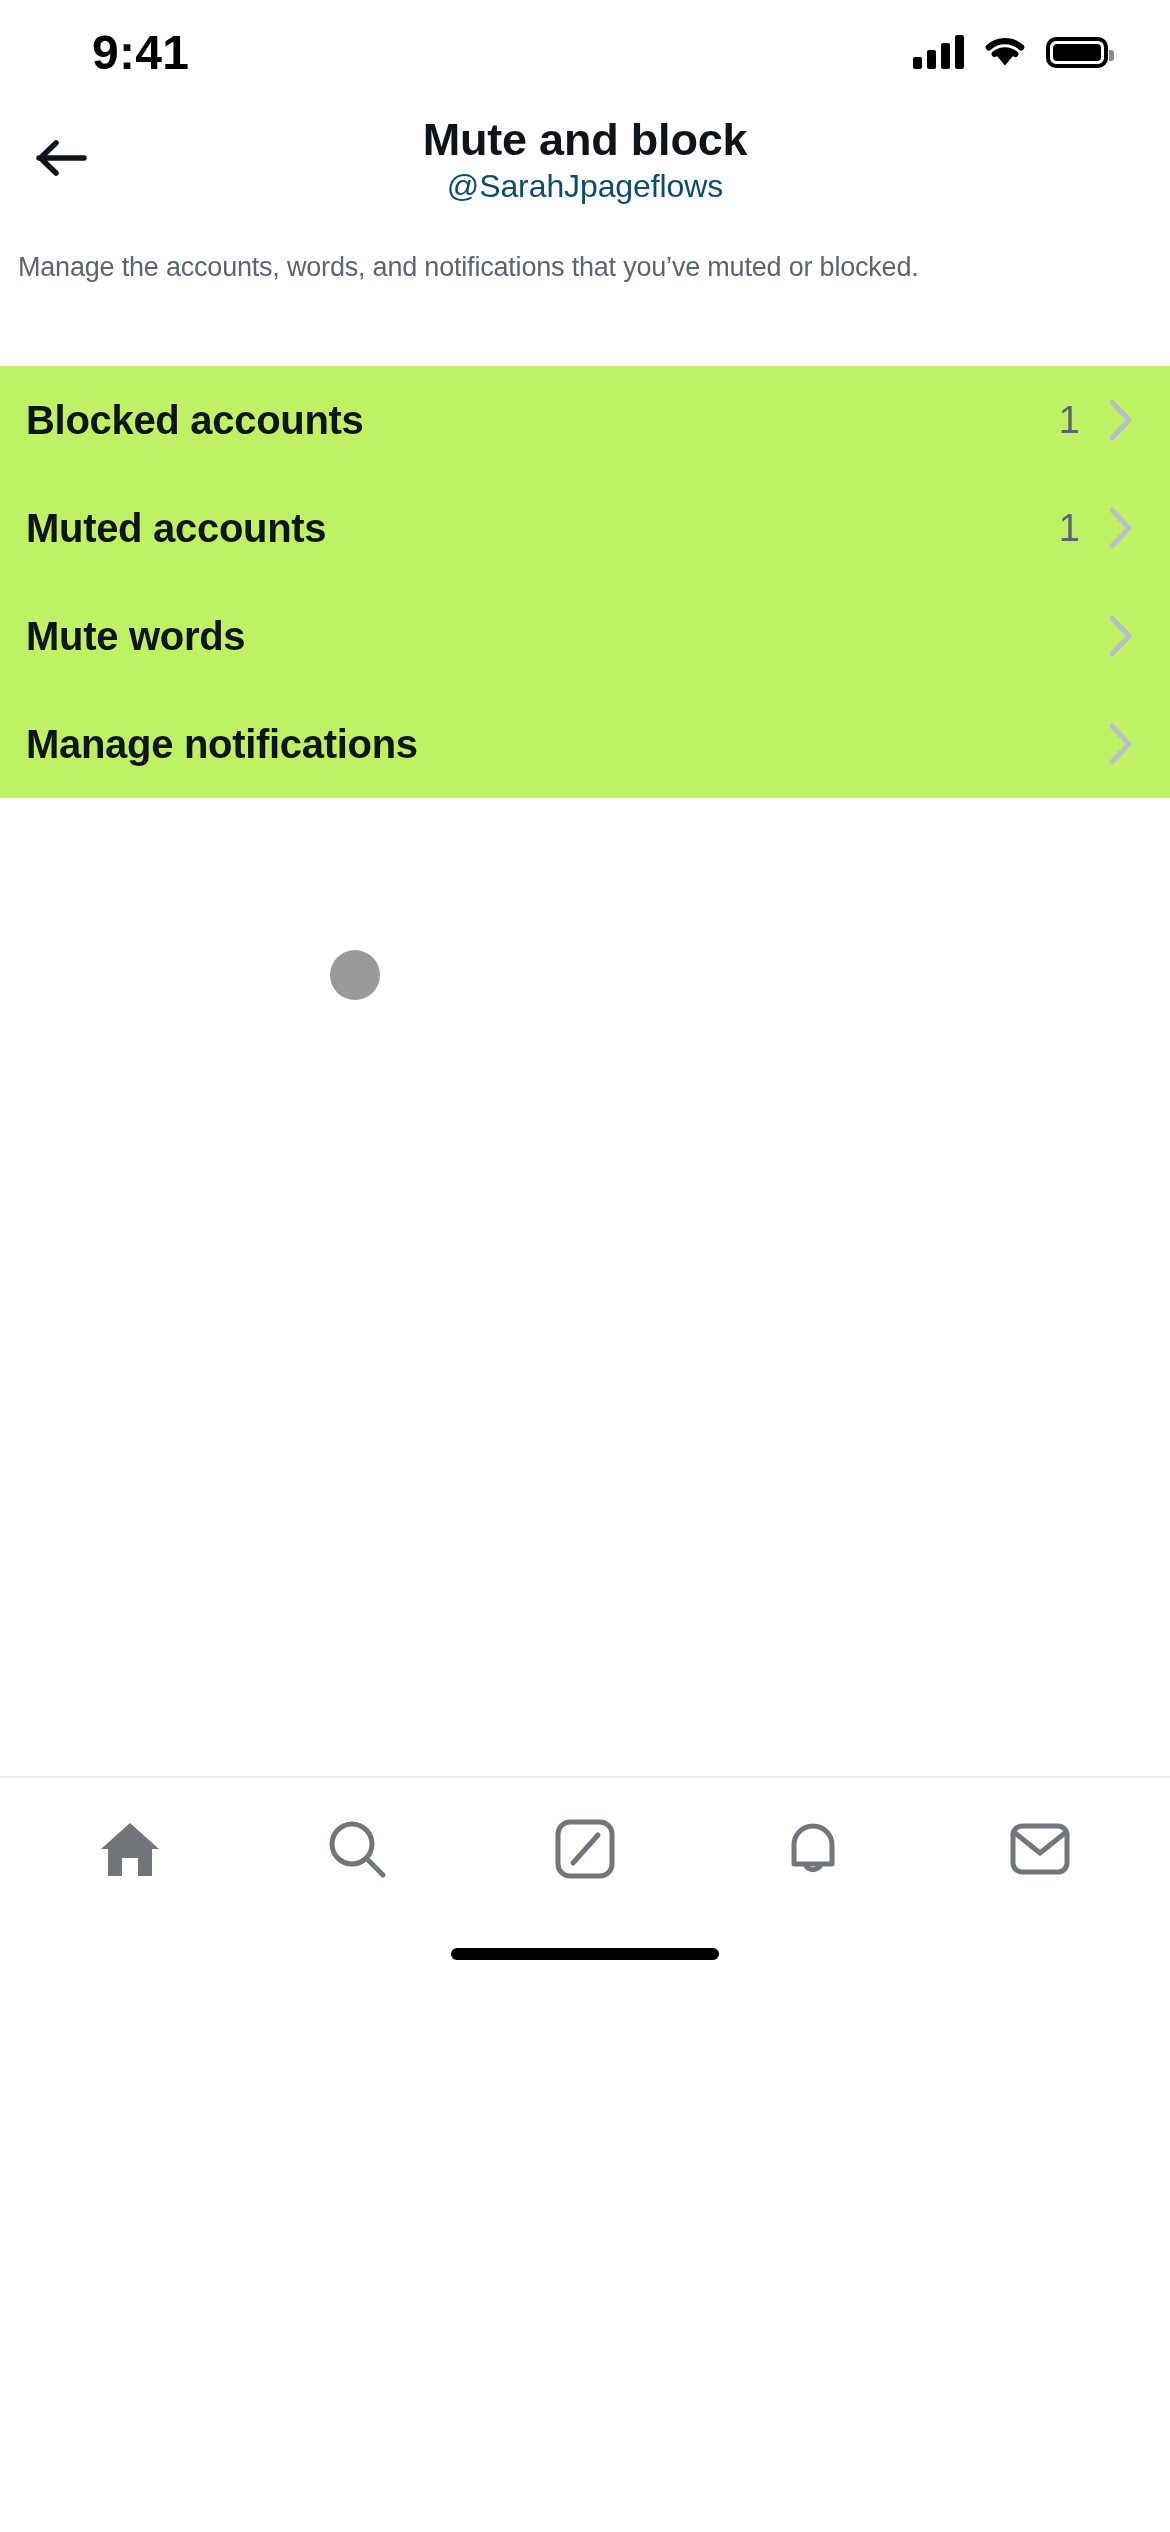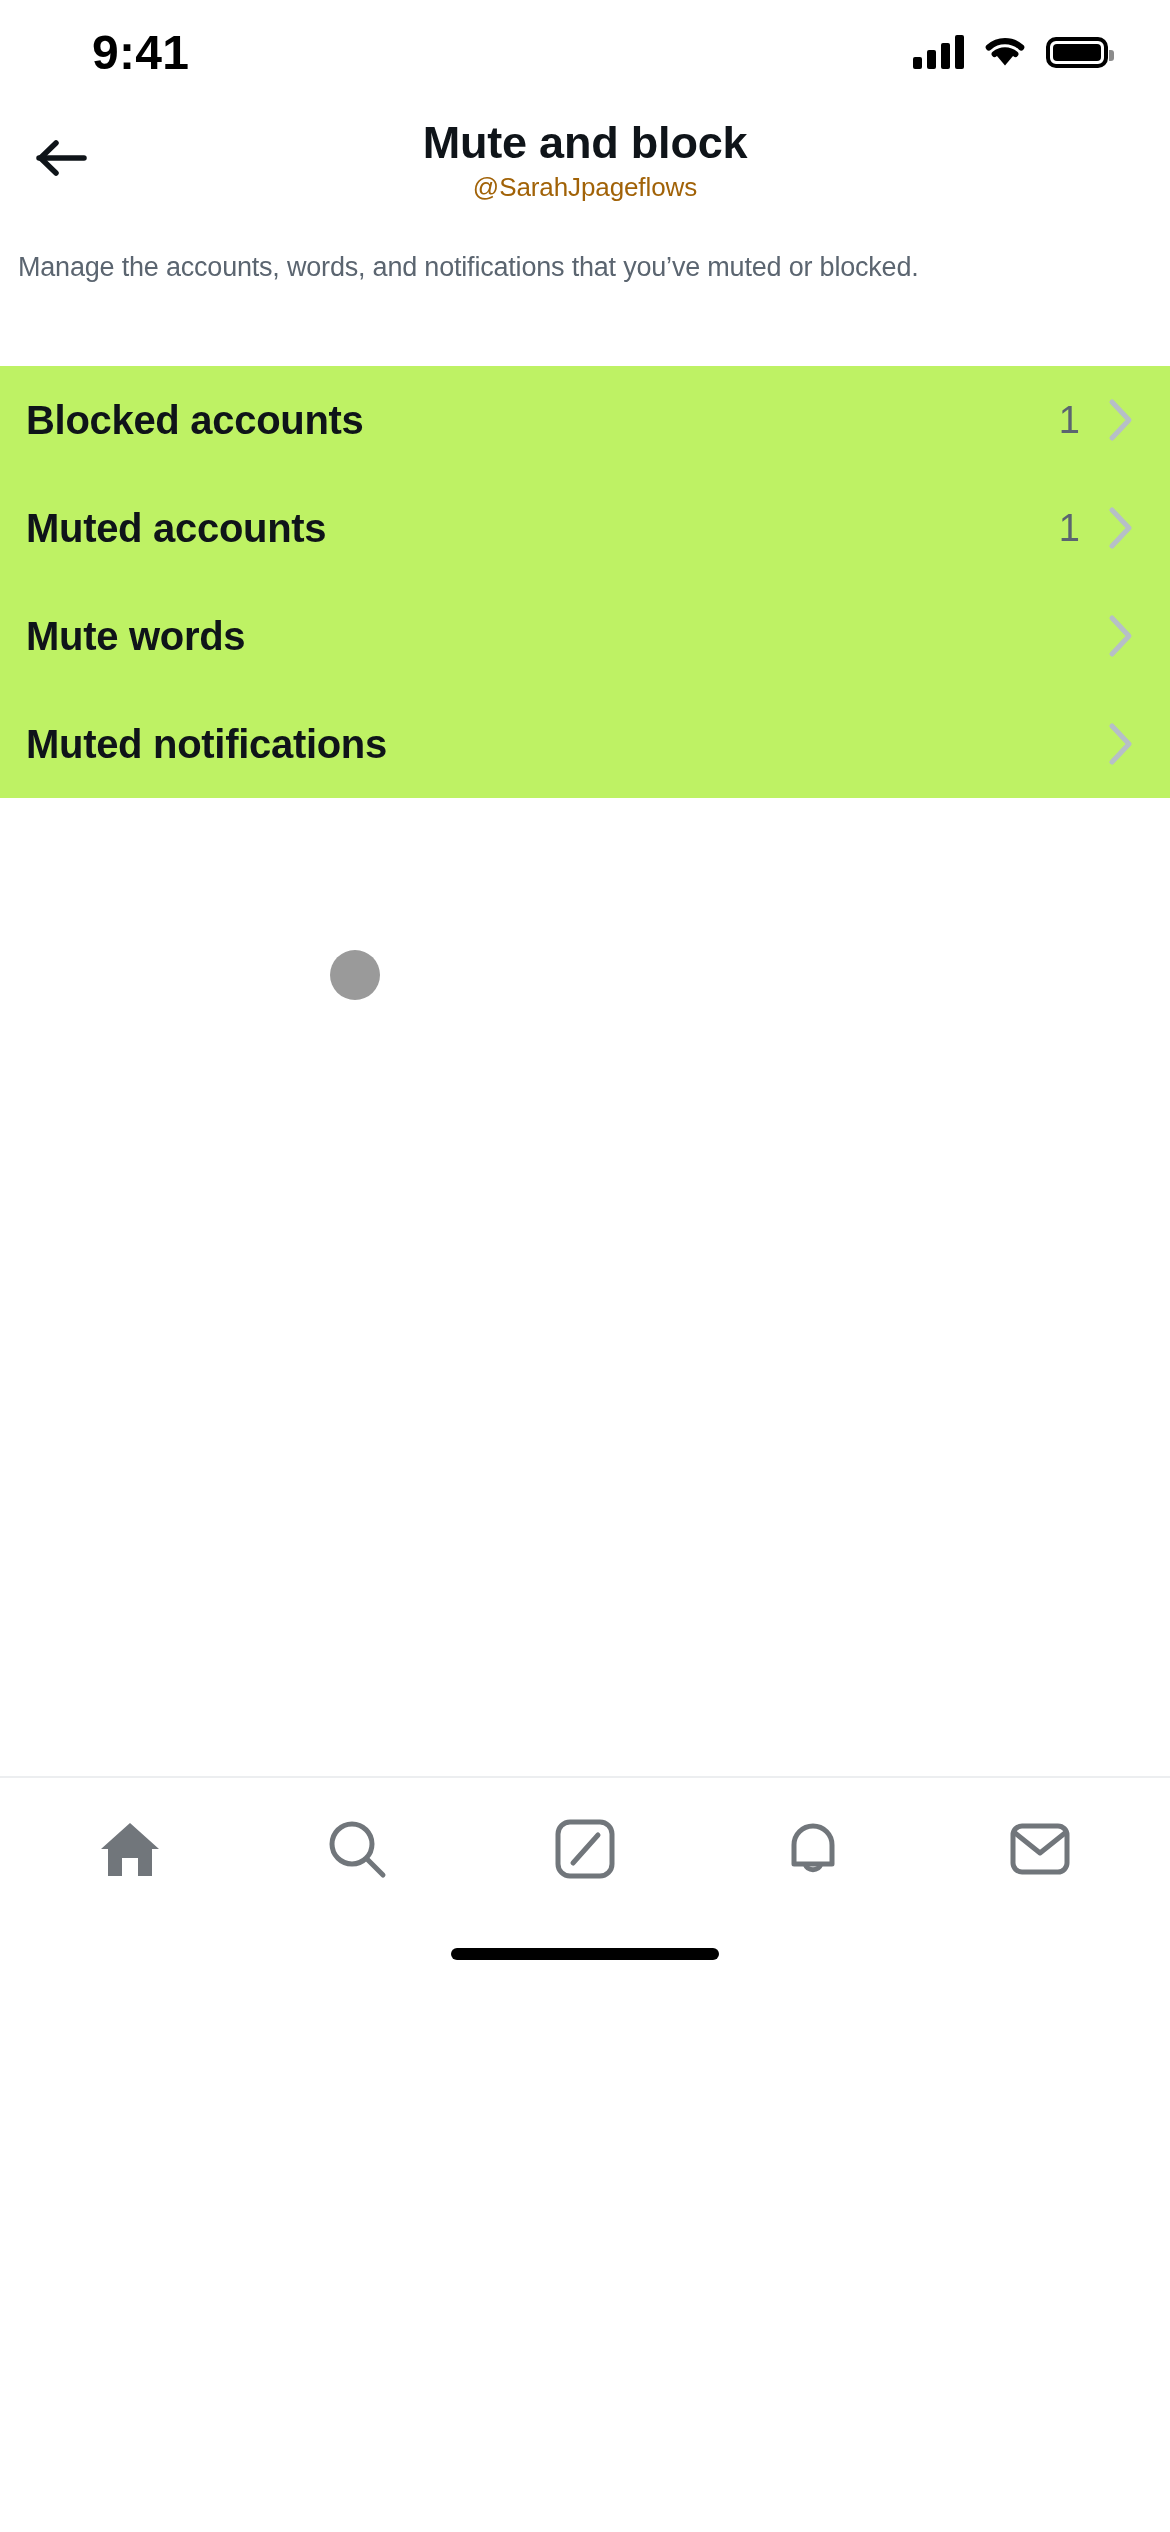--- a/index.html
+++ b/index.html
@@ -85,23 +85,23 @@
     cursor: pointer;
   }
   .nav-titles { text-align: center; line-height: 1.12; }
   .nav-title {
     font-size: 45px;
     font-weight: 700;
     color: #0f1419;
     letter-spacing: -0.2px;
   }
   .nav-subtitle {
-    font-size: 26px;
+    font-size: 32px;
     font-weight: 400;
-    color: #a16207;
+    color: #0c4a6e;
     margin-top: 4px;
     letter-spacing: -0.1px;
   }
 
   
   .description {
     padding: 28px 42px 0 18px;
     font-size: 27px;
     line-height: 1.42;
     color: #5b6570;
@@ -255,21 +255,21 @@
       <div class="row-label">Mute words</div>
       <div class="row-count"></div>
       <span class="chev">
         <svg width="26" height="44" viewBox="0 0 26 44">
           <path d="M4 4 L21 22 L4 40" stroke="#b6bfc7" stroke-width="5" fill="none" stroke-linecap="round" stroke-linejoin="round"></path>
         </svg>
       </span>
     </div>
 
     <div class="row">
-      <div class="row-label">Muted notifications</div>
+      <div class="row-label">Manage notifications</div>
       <div class="row-count"></div>
       <span class="chev">
         <svg width="26" height="44" viewBox="0 0 26 44">
           <path d="M4 4 L21 22 L4 40" stroke="#b6bfc7" stroke-width="5" fill="none" stroke-linecap="round" stroke-linejoin="round"></path>
         </svg>
       </span>
     </div>
 
   </div>
 

